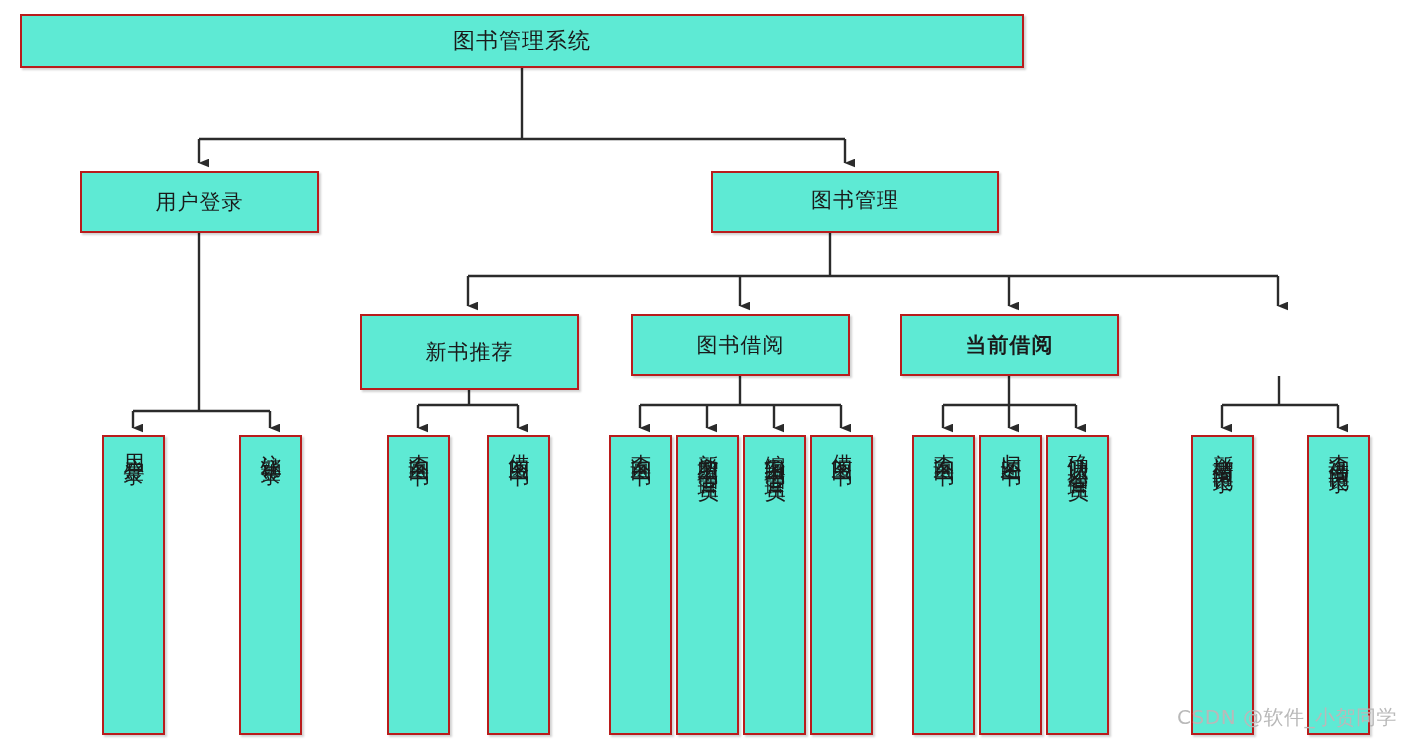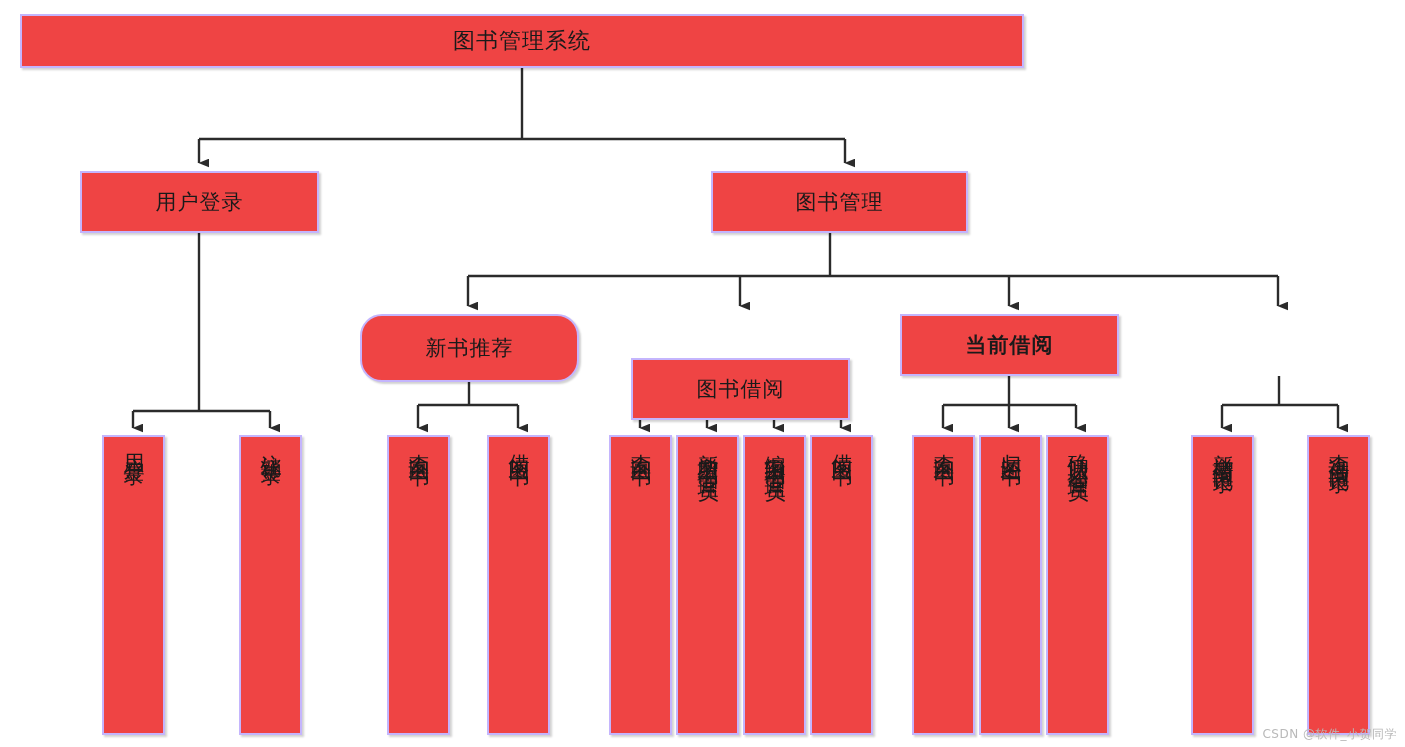--- a/index.html
+++ b/index.html
@@ -13,22 +13,22 @@
   #canvas {
     position: relative;
     width: 1405px;
     height: 747px;
     background: #ffffff;
     overflow: hidden;
   }
   .node {
     position: absolute;
     box-sizing: border-box;
-    background: #ef4444;
-    border: 2px solid #c4b5fd;
+    background: #5eead4;
+    border: 2px solid #b91c1c;
     box-shadow: 2px 2px 2px rgba(0,0,0,0.18);
     display: flex;
     align-items: center;
     justify-content: center;
   }
   .node .label {
     color: #1a1a1a;
     font-size: 21px;
     line-height: 1.18;
     letter-spacing: 1px;
@@ -53,22 +53,22 @@
   svg.links {
     position: absolute;
     left: 0; top: 0;
     width: 1405px;
     height: 747px;
     pointer-events: none;
   }
   .watermark {
     position: absolute;
     right: 8px;
-    bottom: 4px;
-    font-size: 12px;
+    bottom: 16px;
+    font-size: 20px;
     color: #b9b9b9;
     letter-spacing: 0.5px;
     white-space: nowrap;
   }
 </style>
 </head>
 <body>
 
 <div id="canvas">
 
@@ -122,28 +122,28 @@
     </g>
   </svg>
 
   <div class="node root" style="left:20px; top:14px; width:1004px; height:54px;">
     <span class="label">图书管理系统</span>
   </div>
 
   <div class="node" style="left:80px; top:171px; width:239px; height:62px;">
     <span class="label">用户登录</span>
   </div>
-  <div class="node" style="left:711px; top:171px; width:257px; height:62px;">
+  <div class="node" style="left:711px; top:171px; width:288px; height:62px;font-family:Liberation Mono, monospace;">
     <span class="label">图书管理</span>
   </div>
 
-  <div class="node" style="left:360px; top:314px; width:219px; height:68px;border-radius:22px;">
+  <div class="node" style="left:360px; top:314px; width:219px; height:76px;">
     <span class="label">新书推荐</span>
   </div>
-  <div class="node" style="left:631px; top:314px; width:219px; height:62px;margin-top:44px;">
+  <div class="node" style="left:631px; top:314px; width:219px; height:62px;">
     <span class="label">图书借阅</span>
   </div>
   <div class="node" style="left:900px; top:314px; width:219px; height:62px;font-weight:bold;">
     <span class="label">当前借阅</span>
   </div>
 
   <div class="node vertical" style="left:102px; top:435px; width:63px; height:300px;">
     <span class="label">用户登录</span>
   </div>
   <div class="node vertical" style="left:239px; top:435px; width:63px; height:300px;">

